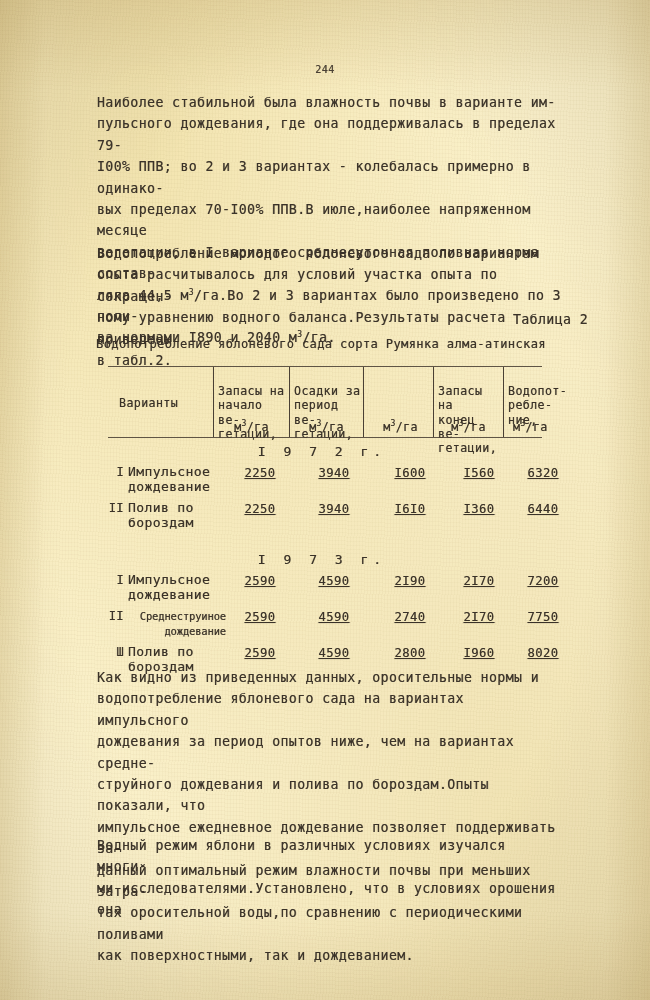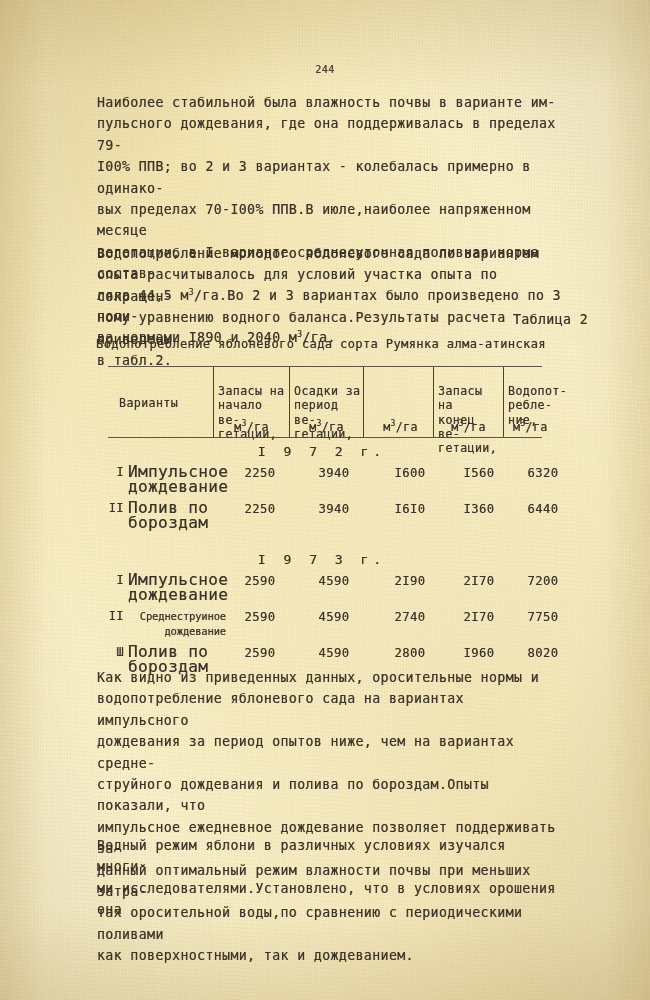--- a/index.html
+++ b/index.html
@@ -153,31 +153,32 @@
   }
   .rn {
     width: 16px;
     text-align: right;
     padding-right: 4px;
     font-size: 12px;
     flex: none;
   }
   .vname {
     width: 98px;
-    font-size: 16px;
+    font-size: 13px;
     line-height: 14.6px;
     white-space: pre-line;
     flex: none;
   }
   .vname.sm { font-size: 10.4px; letter-spacing: -.1px; text-align: right; }
   .num {
     font-size: 12.2px;
     text-align: center;
     flex: none;
     padding-top: 1px;
+    text-decoration: underline;
   }
   .n1 { width: 68px; }
   .n2 { width: 80px; }
   .n3 { width: 72px; }
   .n4 { width: 66px; }
   .n5 { width: 62px; }
 </style>
 </head>
 <body>
 

